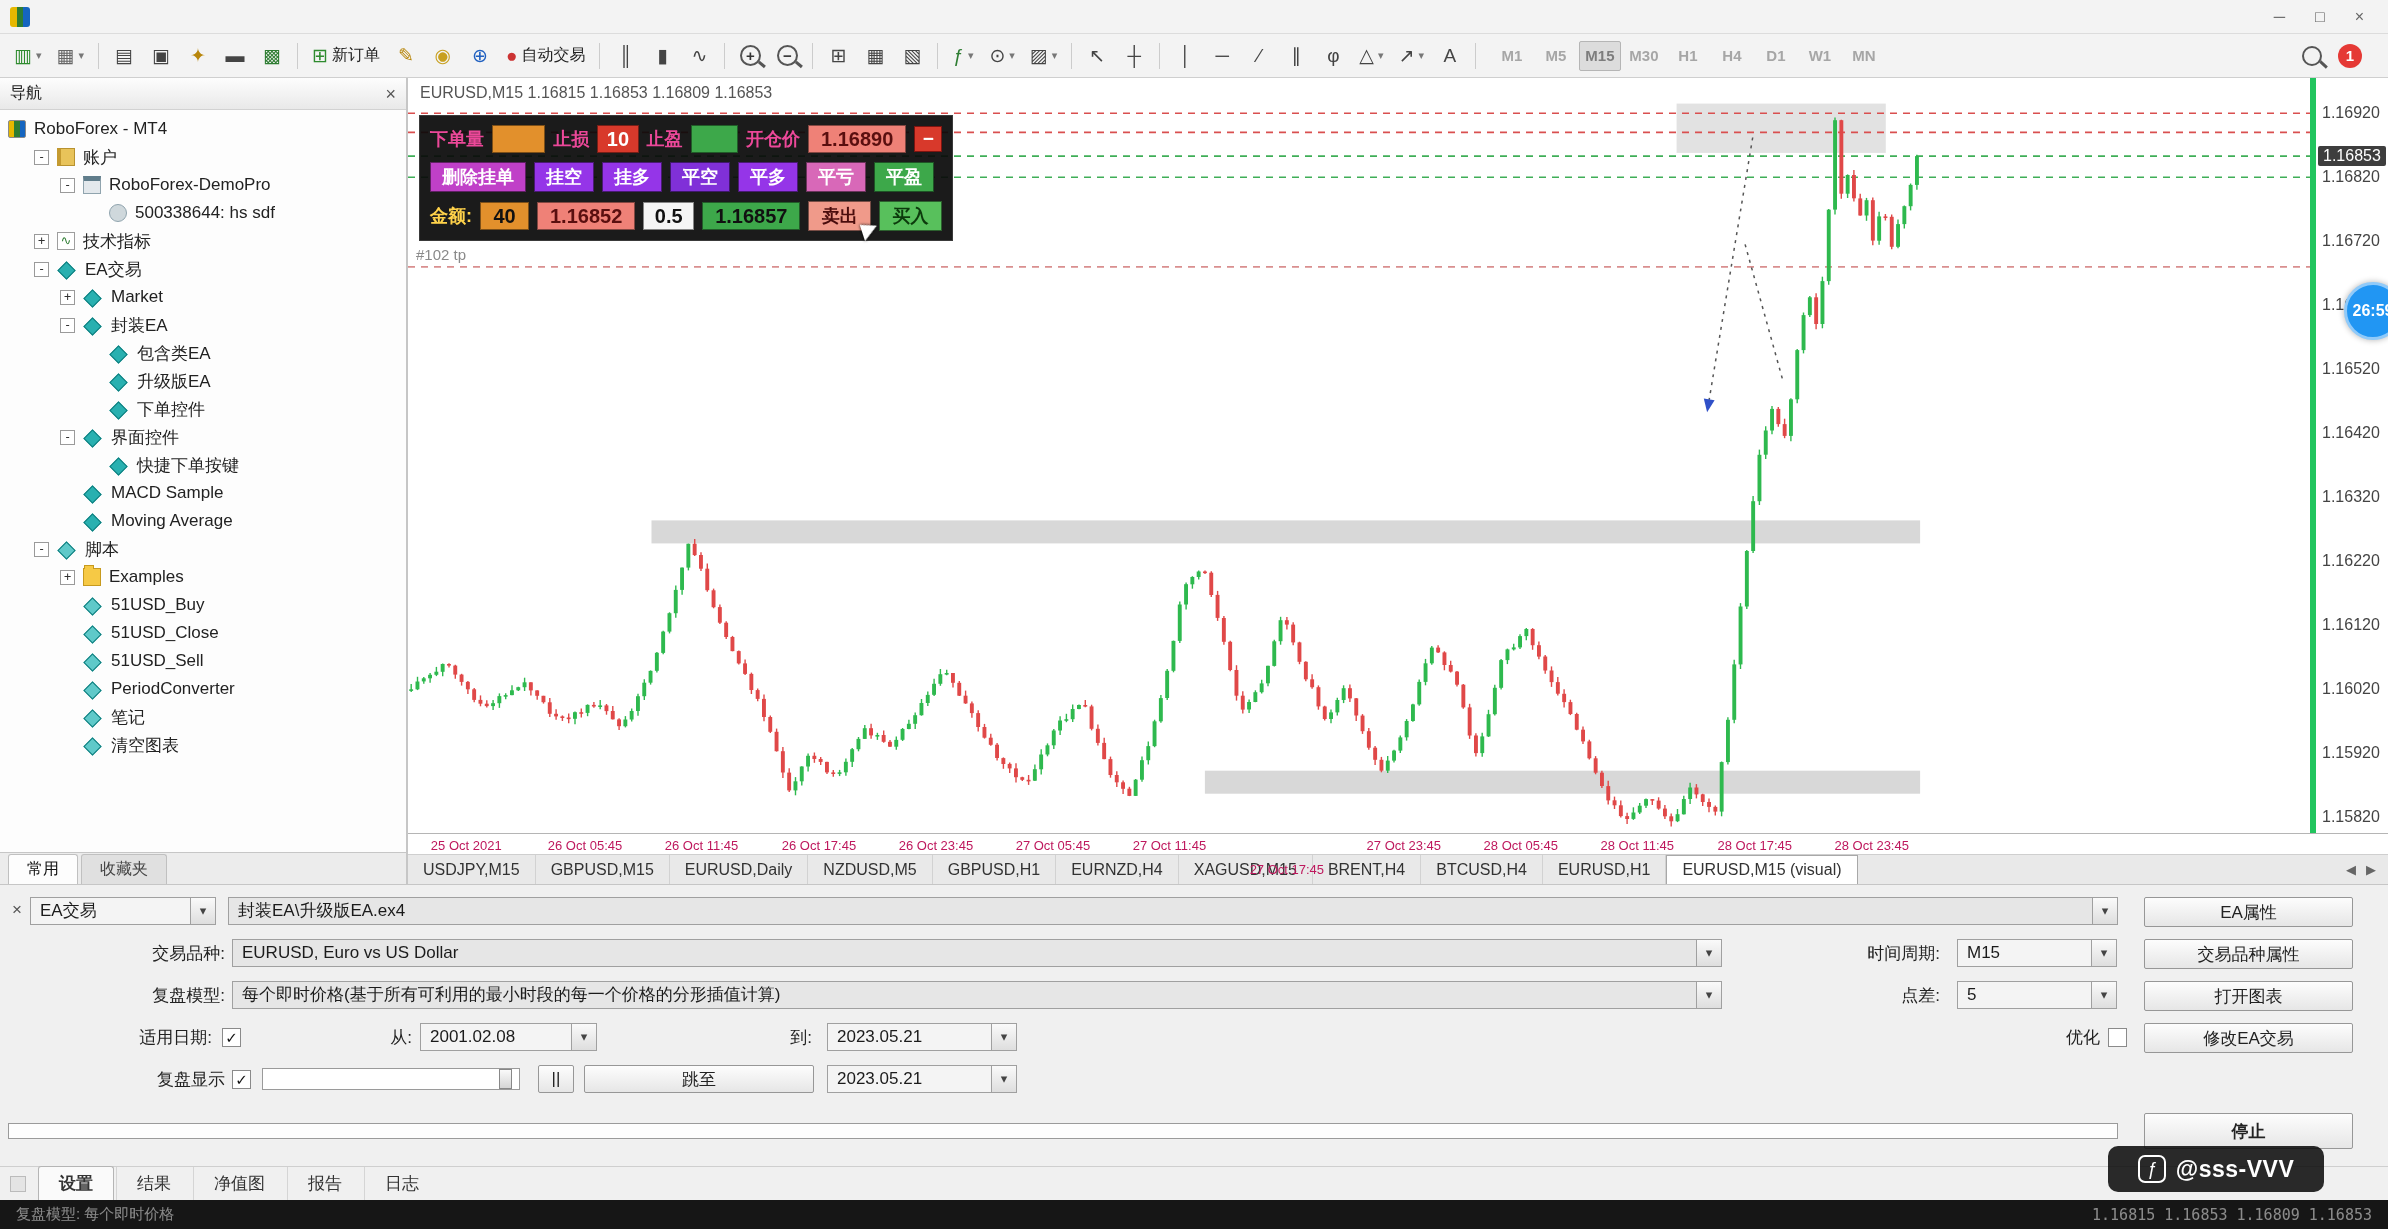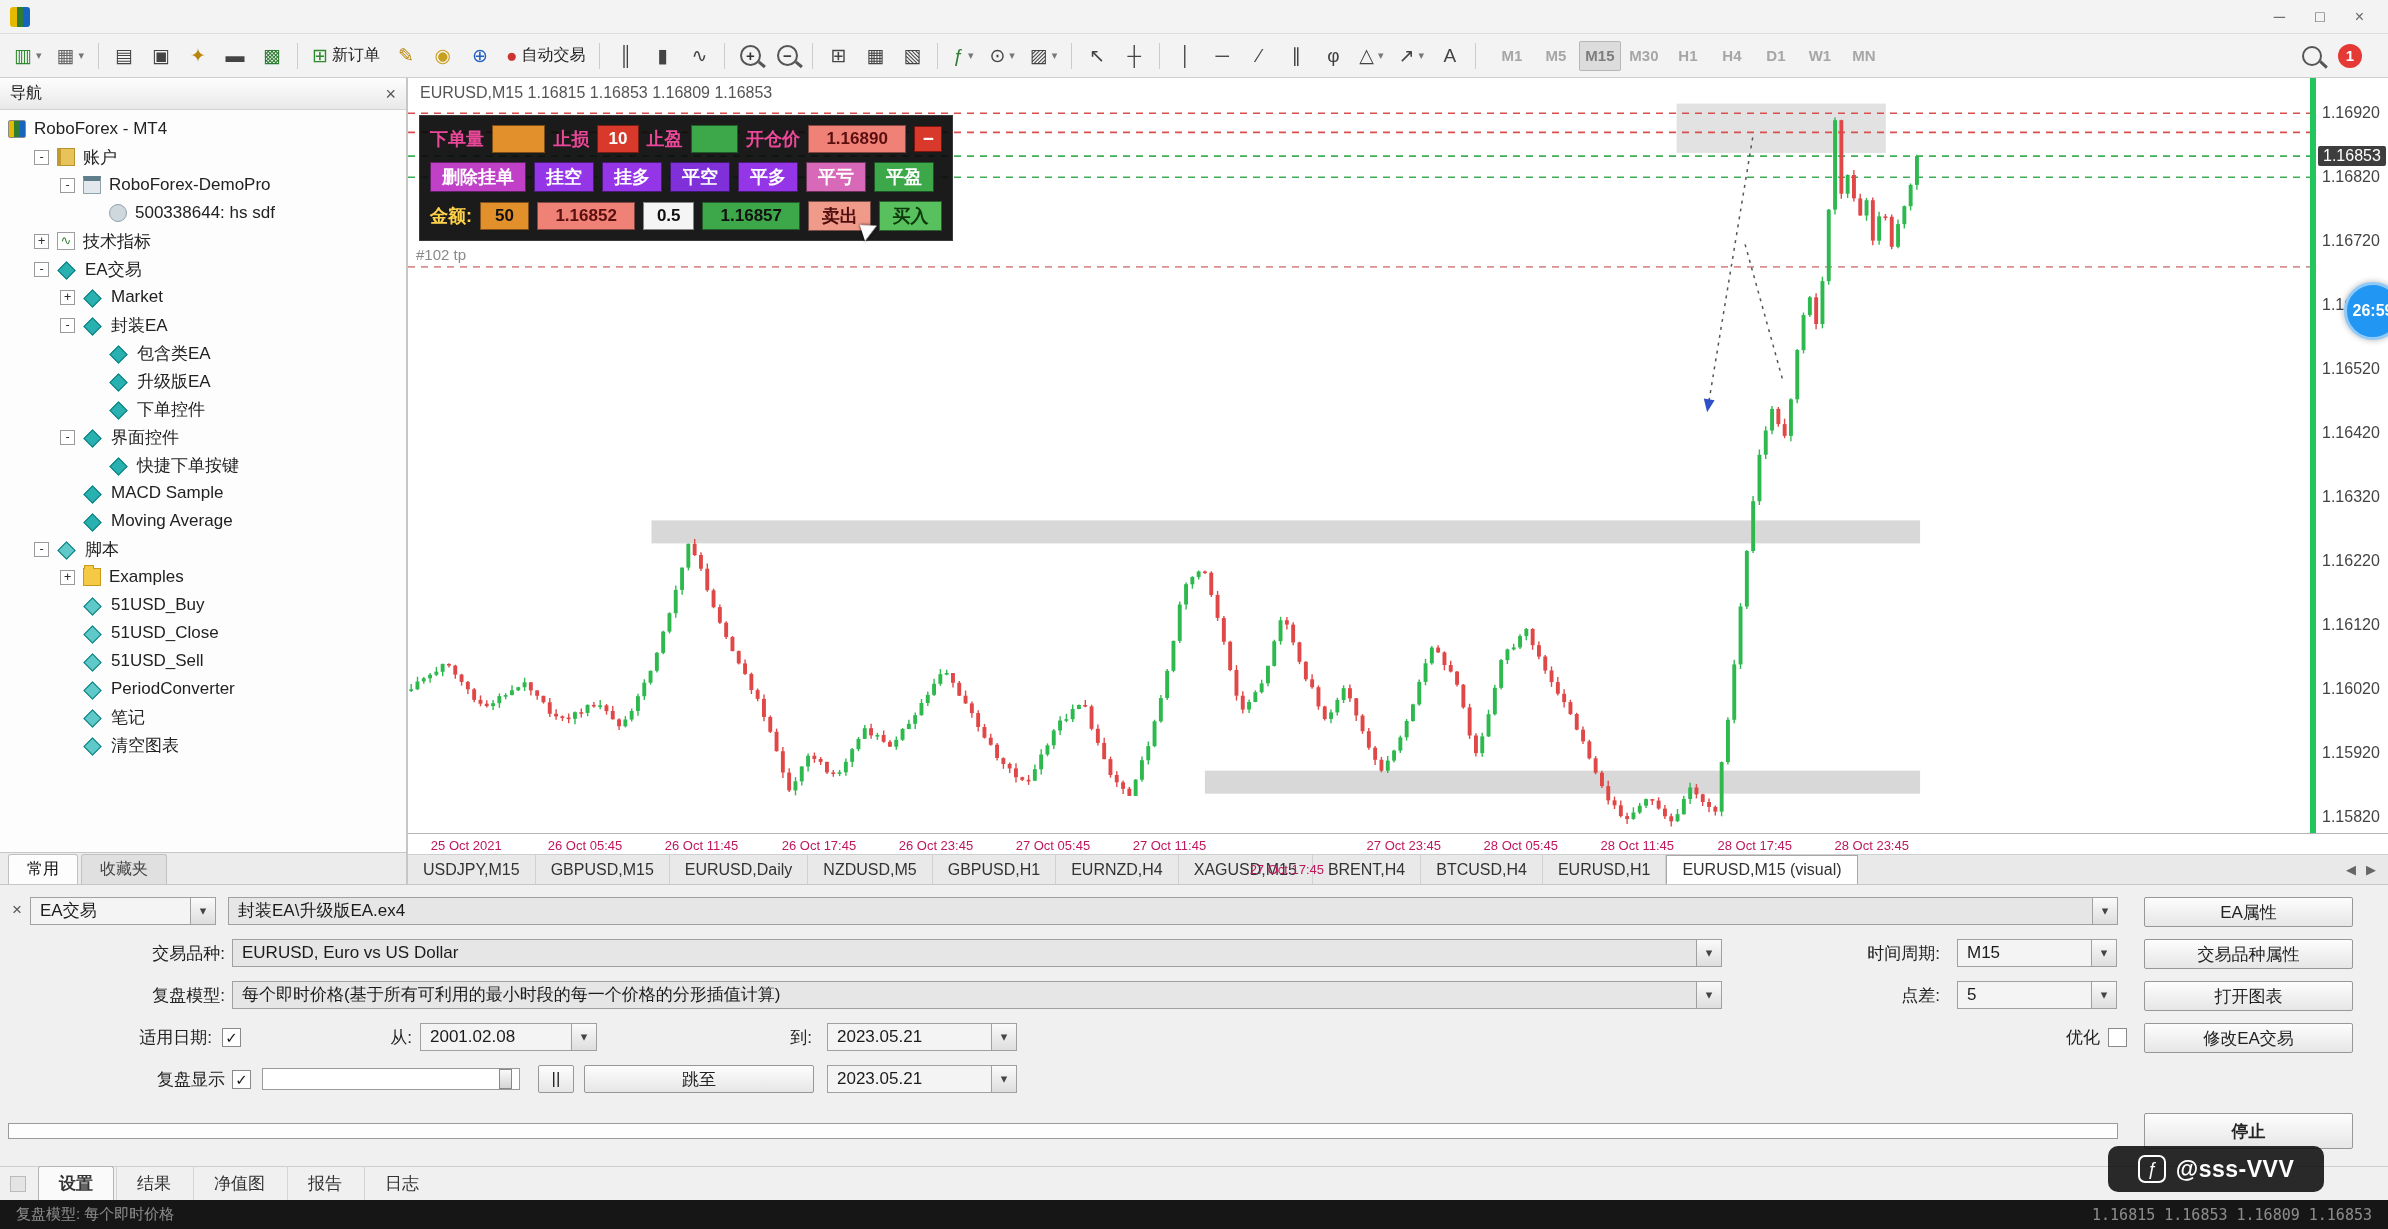--- a/index.html
+++ b/index.html
@@ -60,21 +60,21 @@
 .plabel{position:absolute;left:6px;transform:translateY(-50%);color:#444;white-space:nowrap}
 .plabel.current{left:2px;background:#3e3e3e;color:#fff;padding:1px 5px;border-radius:2px}
 .chart-title{position:absolute;left:12px;top:6px;font-size:16px;color:#555;z-index:5;white-space:nowrap}
 .daxis{height:21px;position:relative;border-top:1px solid #b5b5b5;background:#fff;font-size:13px;color:#be185d}
 .dlabel{position:absolute;top:4px;white-space:nowrap}
 
 .tpanel{position:absolute;left:11px;top:37px;width:534px;background:rgba(10,10,10,.93);border:1px solid #3a3a3a;padding:9px 10px;z-index:6;display:flex;flex-direction:column;gap:9px}
 .tp-row{display:flex;align-items:center;gap:8px;position:relative}
 .tp-lab{color:#ec4899;font-size:18px;font-weight:bold;white-space:nowrap}
 .tp-lab.yellow{color:#ffd24a}
-.tp-input{height:28px;display:flex;align-items:center;justify-content:center;font-size:17px;font-weight:bold;border:1px solid rgba(0,0,0,.45);color:#111}
+.tp-input{height:28px;display:flex;align-items:center;justify-content:center;font-size:20px;font-weight:bold;border:1px solid rgba(0,0,0,.45);color:#111}
 .bg-orange{background:#e2902c}.bg-red{background:#d8392b;color:#fff}.bg-green{background:#3da84a}
 .bg-pink{background:#ef8177;color:#5a0f0f}.bg-white{background:#f5f5f5}
 .w54{width:54px}.w42{width:42px}.w48{width:48px}.w100{width:100px}.w50{width:50px}.w52{width:52px}
 .tp-minus{width:28px;height:26px;background:#d8392b;color:#fff;font-size:19px;font-weight:bold;display:flex;align-items:center;justify-content:center;border:1px solid #7e1410;margin-left:auto}
 .tp-btn{height:30px;padding:0 11px;display:flex;align-items:center;justify-content:center;color:#fff;font-size:18px;font-weight:bold;border:1px solid rgba(0,0,0,.5);white-space:nowrap}
 .tp-btn-0{background:#c040c8}.tp-btn-1{background:#9535e8}.tp-btn-2{background:#9535e8}
 .tp-btn-3{background:#8030d8}.tp-btn-4{background:#9535e8}.tp-btn-5{background:#d868b8}.tp-btn-6{background:#3da84a}
 .tp-sell{background:#f09a8a;color:#4a0c0c}.tp-buy{background:#58c05c;color:#0c3a0c}
 .tp-sell,.tp-buy{height:30px;width:64px;display:flex;align-items:center;justify-content:center;font-size:18px;font-weight:bold;border:1px solid rgba(0,0,0,.5)}
 .cursor{position:absolute;left:442px;top:106px;width:0;height:0;border-left:16px solid #fff;border-top:6px solid transparent;border-bottom:11px solid transparent;transform:rotate(-18deg);z-index:8;filter:drop-shadow(0 0 1.5px #000)}
@@ -917,21 +917,21 @@
             <div class="tp-btn tp-btn-0">删除挂单</div>
             <div class="tp-btn tp-btn-1">挂空</div>
             <div class="tp-btn tp-btn-2">挂多</div>
             <div class="tp-btn tp-btn-3">平空</div>
             <div class="tp-btn tp-btn-4">平多</div>
             <div class="tp-btn tp-btn-5">平亏</div>
             <div class="tp-btn tp-btn-6">平盈</div>
           </div>
         <div class="tp-row">
           <span class="tp-lab yellow">金额:</span>
-          <div class="tp-input bg-orange w50">50</div>
+          <div class="tp-input bg-orange w50">40</div>
           <div class="tp-input bg-pink w100">1.16852</div>
           <div class="tp-input bg-white w52">0.5</div>
           <div class="tp-input bg-green w100">1.16857</div>
           <div class="tp-sell">卖出</div>
           <div class="tp-buy">买入</div>
         </div>
         <div class="cursor"></div>
       </div>
     </div>
     <div class="daxis">

